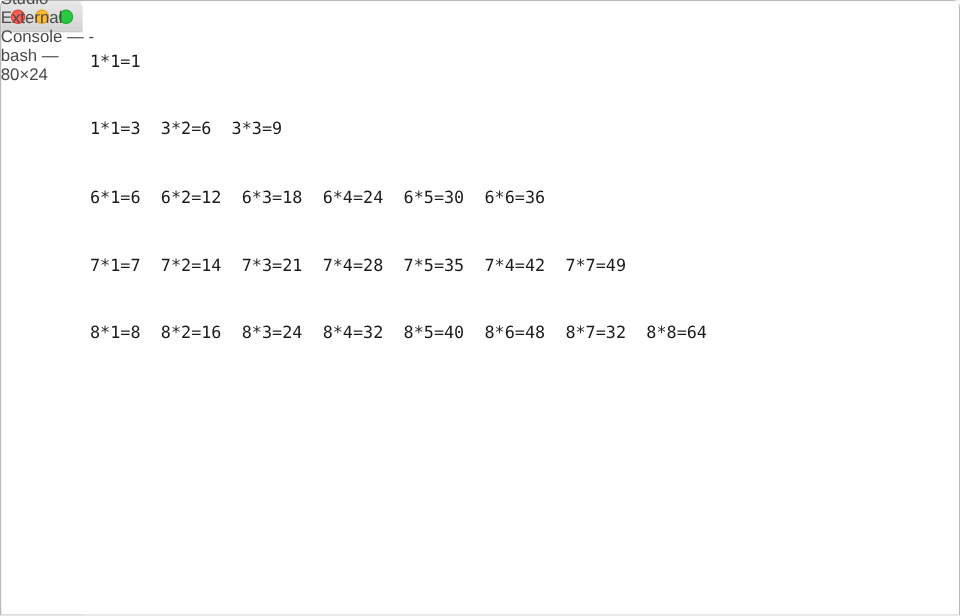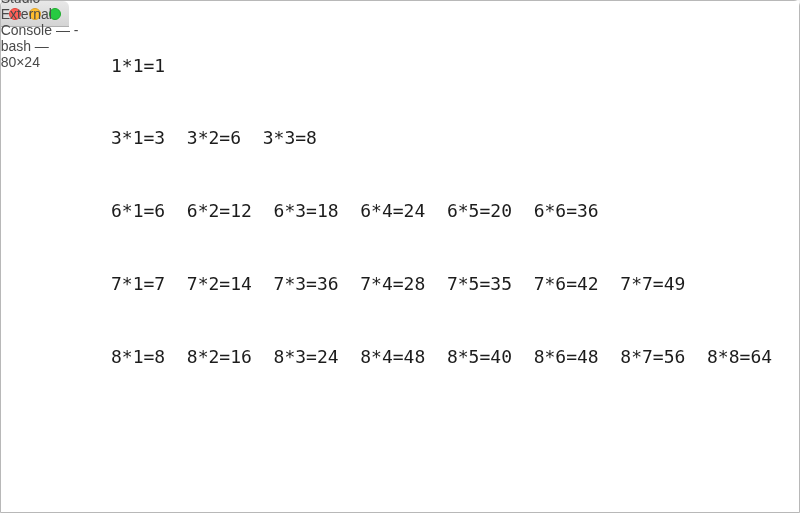--- a/index.html
+++ b/index.html
@@ -67,26 +67,25 @@
       font-weight: 400;
     }
     .home-icon svg {
       display: block;
     }
     .terminal-body {
       flex: 1;
       background: #ffffff;
       padding: 4px 6px;
       font-family: "Menlo", "Monaco", "Consolas", monospace;
-      font-size: 18px;
+      font-size: 14px;
       line-height: 1.35;
       color: #1c1c1c;
       white-space: pre;
       overflow: hidden;
-      margin-left: 36px;
     }
     .line {
       display: block;
     }
   </style>
 </head>
 <body>
 
 <div class="window">
   <div class="titlebar">
@@ -99,21 +98,21 @@
       <span class="home-icon">
         <svg width="14" height="14" viewBox="0 0 16 16">
           <path d="M8 2 L14 7.5 L12.5 7.5 L12.5 13 L9.5 13 L9.5 9.5 L6.5 9.5 L6.5 13 L3.5 13 L3.5 7.5 L2 7.5 Z" fill="none" stroke="#6a6a6a" stroke-width="1.2" stroke-linejoin="round"></path>
         </svg>
       </span>
       <span>ZhangDeLong — Visual Studio External Console — -bash — 80×24</span>
     </div>
   </div>
   <div class="terminal-body">
     <span class="line">1*1=1</span>
-    <span class="line">3*1=3  3*2=6  3*3=8</span>
-    <span class="line">6*1=6  6*2=12  6*3=18  6*4=24  6*5=20  6*6=36</span>
-    <span class="line">7*1=7  7*2=14  7*3=36  7*4=28  7*5=35  7*6=42  7*7=49</span>
-    <span class="line">8*1=8  8*2=16  8*3=24  8*4=48  8*5=40  8*6=48  8*7=56  8*8=64</span>
+    <span class="line">1*1=3  3*2=6  3*3=9</span>
+    <span class="line">6*1=6  6*2=12  6*3=18  6*4=24  6*5=30  6*6=36</span>
+    <span class="line">7*1=7  7*2=14  7*3=21  7*4=28  7*5=35  7*4=42  7*7=49</span>
+    <span class="line">8*1=8  8*2=16  8*3=24  8*4=32  8*5=40  8*6=48  8*7=32  8*8=64</span>
     
     
     
   </div>
 </div>
 
 </body></html>

